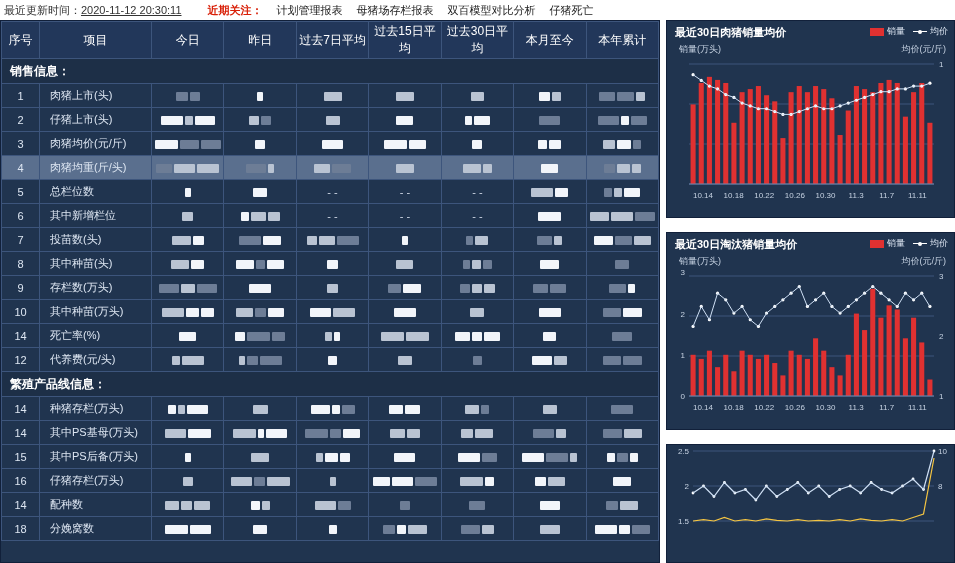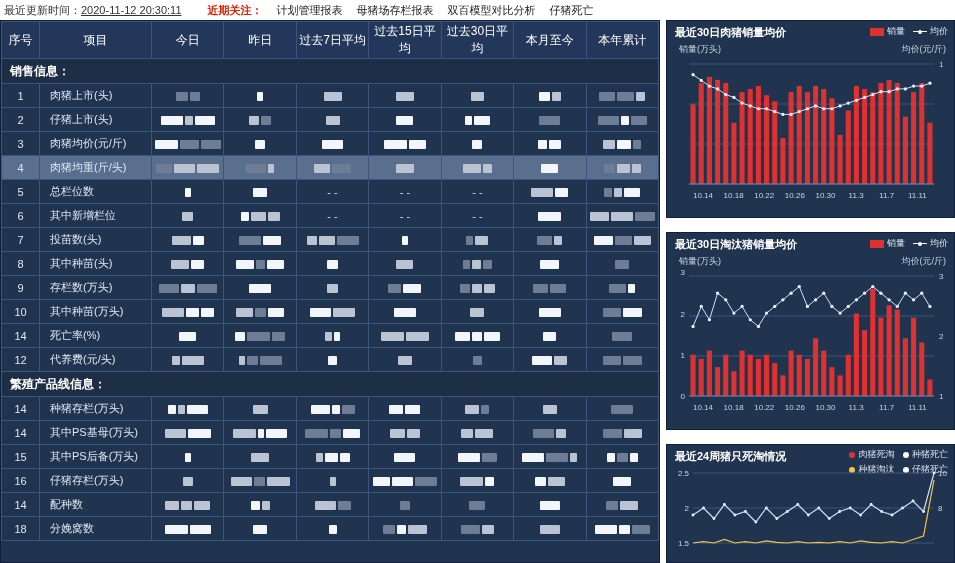--- a/index.html
+++ b/index.html
@@ -591,35 +591,20 @@
               <text x="127.86041666666667" y="142" fill="#c6d2e2" font-size="8" text-anchor="middle" font-family="&quot;Liberation Sans&quot;, sans-serif">10.26</text>
               <text x="158.48541666666668" y="142" fill="#c6d2e2" font-size="8" text-anchor="middle" font-family="&quot;Liberation Sans&quot;, sans-serif">10.30</text>
               <text x="189.11041666666668" y="142" fill="#c6d2e2" font-size="8" text-anchor="middle" font-family="&quot;Liberation Sans&quot;, sans-serif">11.3</text>
               <text x="219.73541666666668" y="142" fill="#c6d2e2" font-size="8" text-anchor="middle" font-family="&quot;Liberation Sans&quot;, sans-serif">11.7</text>
               <text x="250.36041666666668" y="142" fill="#c6d2e2" font-size="8" text-anchor="middle" font-family="&quot;Liberation Sans&quot;, sans-serif">11.11</text>
             </svg>
         </div>
       </div>
 
       <div class="card" id="card3">
-        <div class="card-head">
-          <span>最近24周猪只死淘情况</span>
-          <span class="legend" style="top:3px;">
-            <span style="display:flex;flex-direction:column;gap:2px;align-items:flex-start;">
-              <span>
-                <span><i class="dot" style="background:#e03131"></i><span>肉猪死淘</span></span>
-                <span style="margin-left:6px"><i class="dot" style="background:#ffffff"></i><span>种猪死亡</span></span>
-              </span>
-              <span>
-                <span><i class="dot" style="background:#f5c542"></i><span>种猪淘汰</span></span>
-                <span style="margin-left:6px"><i class="dot" style="background:#ffffff"></i><span>仔猪死亡</span></span>
-              </span>
-            </span>
-          </span>
-        </div>
         <div class="chart-area">
           <svg class="chart-svg" id="svg3" width="289" height="82">
               <line x1="26" y1="6" x2="267" y2="6" stroke="#3d557c" stroke-width="1"></line>
               <text x="22" y="9" fill="#c6d2e2" font-size="8" text-anchor="end" font-family="&quot;Liberation Sans&quot;, sans-serif">2.5</text>
               <line x1="26" y1="41" x2="267" y2="41" stroke="#3d557c" stroke-width="1"></line>
               <text x="22" y="44" fill="#c6d2e2" font-size="8" text-anchor="end" font-family="&quot;Liberation Sans&quot;, sans-serif">2</text>
               <line x1="26" y1="76" x2="267" y2="76" stroke="#3d557c" stroke-width="1"></line>
               <text x="22" y="79" fill="#c6d2e2" font-size="8" text-anchor="end" font-family="&quot;Liberation Sans&quot;, sans-serif">1.5</text>
               <text x="271" y="9" fill="#c6d2e2" font-size="8" text-anchor="start" font-family="&quot;Liberation Sans&quot;, sans-serif">10</text>
               <text x="271" y="44" fill="#c6d2e2" font-size="8" text-anchor="start" font-family="&quot;Liberation Sans&quot;, sans-serif">8</text>

